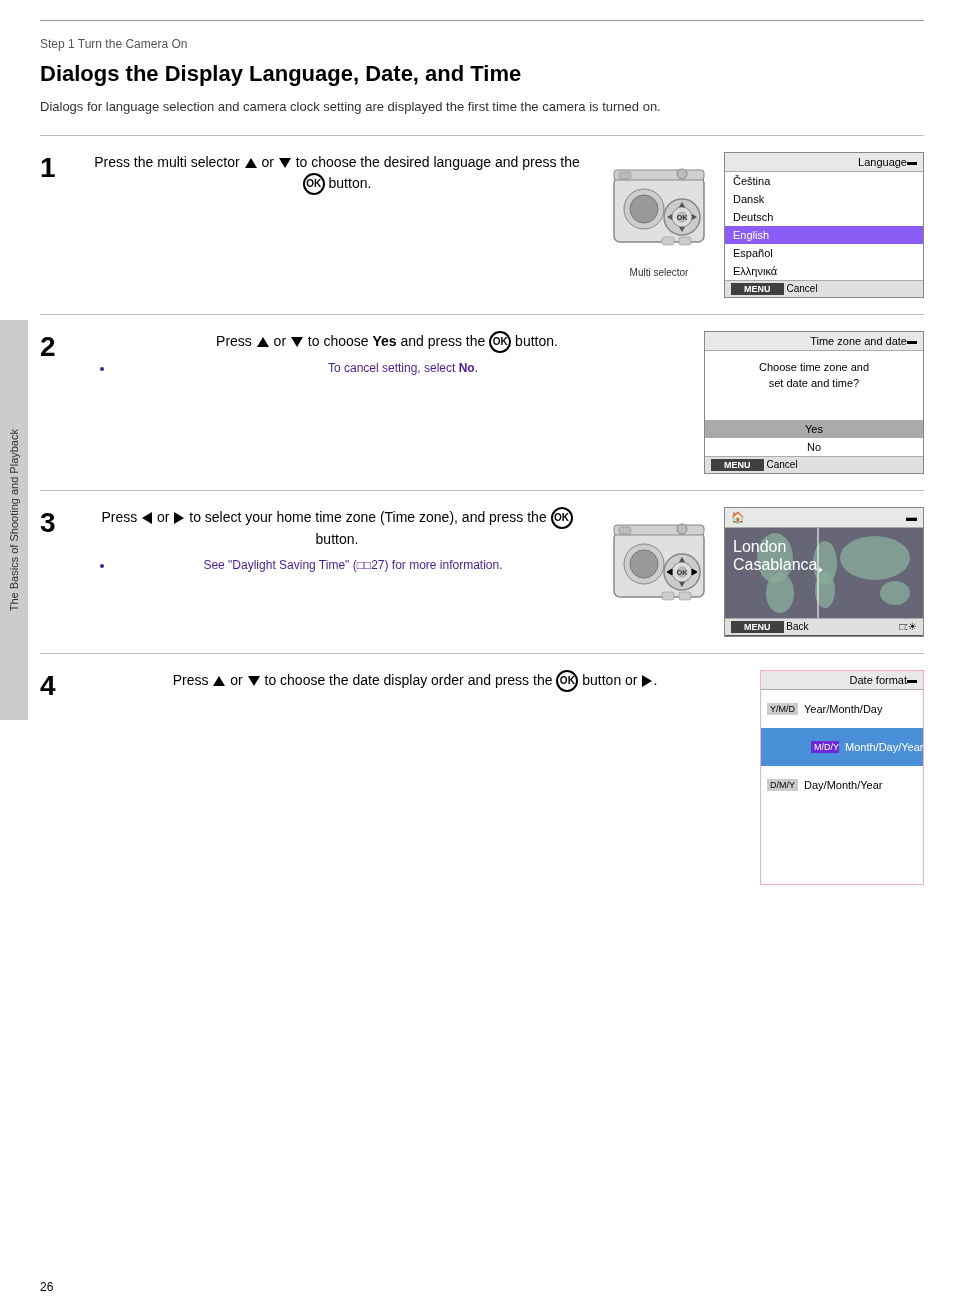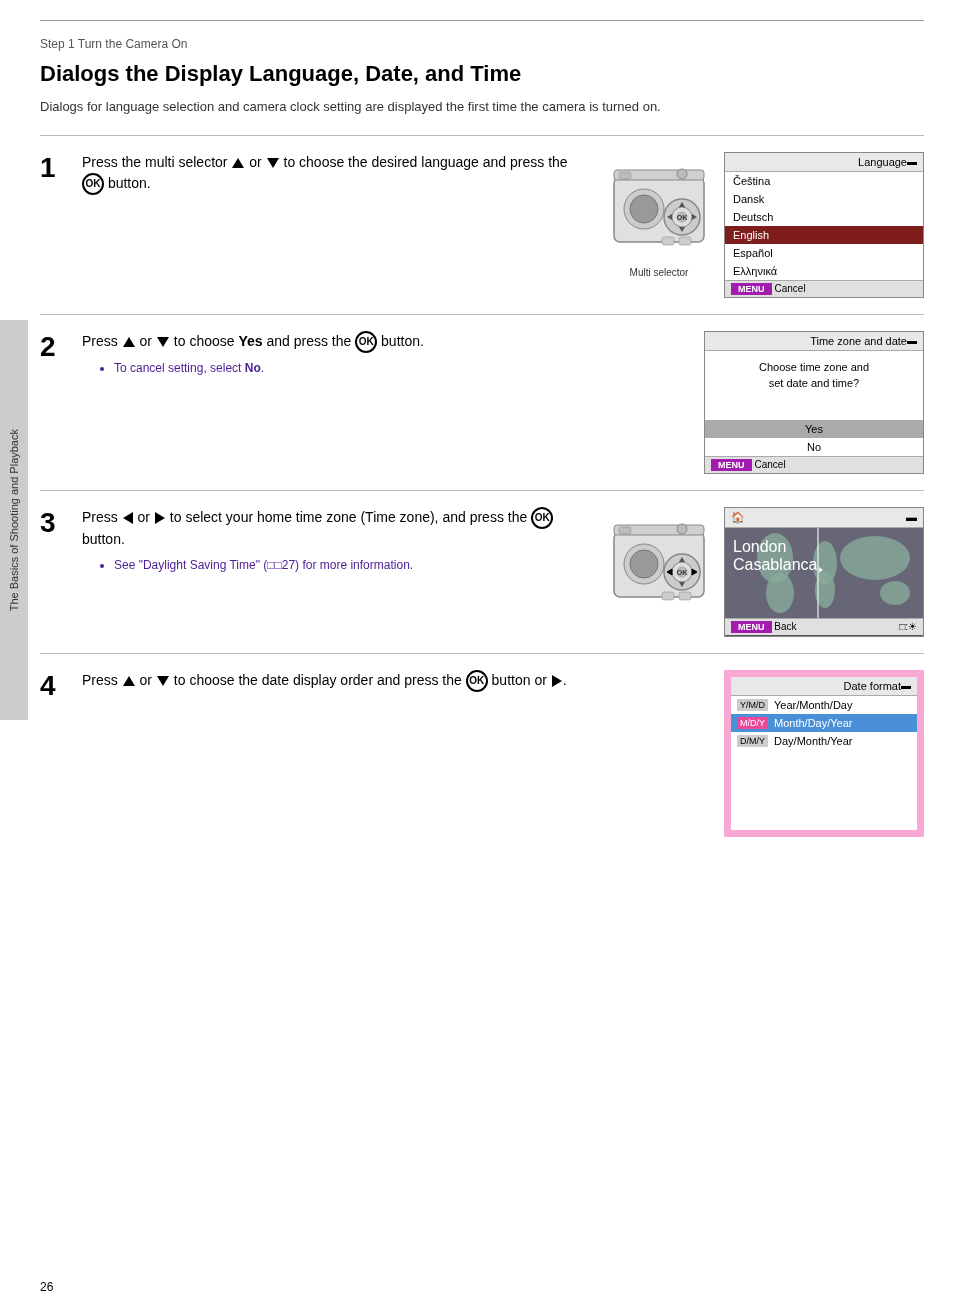--- a/index.html
+++ b/index.html
@@ -79,20 +79,21 @@
       font-weight: bold;
       min-width: 30px;
       line-height: 1;
       margin-top: 2px;
     }
 
     .step-text {
       flex: 1;
       line-height: 1.5;
       font-size: 14px;
+      text-align: center;
     }
 
     .step-text p {
       margin-bottom: 6px;
     }
 
     .step-text .bullet {
       margin-left: 14px;
       font-size: 12px;
       color: #4c1d95;
@@ -134,21 +135,21 @@
     .screen-title-bar .icon-right {
       font-size: 10px;
     }
 
     .screen-list-item {
       padding: 3px 8px;
       font-size: 11px;
     }
 
     .screen-list-item.highlighted {
-      background: #7f1d1d;
+      background: #8b5cf6;
       color: #fff;
     }
 
     .screen-footer {
       background: #e0e0e0;
       padding: 2px 6px;
       font-size: 10px;
       border-top: 1px solid #aaa;
       display: flex;
       align-items: center;
@@ -208,49 +209,50 @@
       background: #e0e0e0;
       padding: 2px 6px;
       font-size: 10px;
       border-top: 1px solid #aaa;
       display: flex;
       justify-content: space-between;
     }
 
     
     .date-screen {
-      width: 200px;
-      border: 7px solid #f9a8d4;
+      width: 164px;
+      border: 1px solid #f9a8d4;
       font-size: 11px;
     }
 
     .date-row {
       display: flex;
       align-items: center;
-      padding: 3px 6px;
+      padding: 13px 6px;
       gap: 6px;
     }
 
     .date-row.highlighted {
       background: #4a90d9;
       color: #fff;
     }
 
     .date-code {
       font-size: 9px;
       background: #ccc;
       padding: 1px 3px;
       color: #000;
       min-width: 28px;
       text-align: center;
     }
 
     .date-row.highlighted .date-code {
-      background: #ec4899;
+      background: #6d28d9;
       color: #fff;
+      margin-left: 44px;
     }
 
     
     .ok-btn {
       display: inline-flex;
       align-items: center;
       justify-content: center;
       width: 22px;
       height: 22px;
       border-radius: 50%;
@@ -306,23 +308,23 @@
       border-top: 6px solid transparent;
       border-bottom: 6px solid transparent;
       border-left: 10px solid #000;
       vertical-align: middle;
       margin: 0 1px;
     }
 
     .menu-label {
       font-size: 9px;
       font-weight: bold;
-      background: #a21caf;
+      background: #404040;
       color: #fff;
-      padding: 1px 7px;
+      padding: 1px 13px;
       display: inline-block;
       vertical-align: middle;
     }
 
     .screen-spacer {
       height: 20px;
     }
   </style>
 </head>
 <body>

